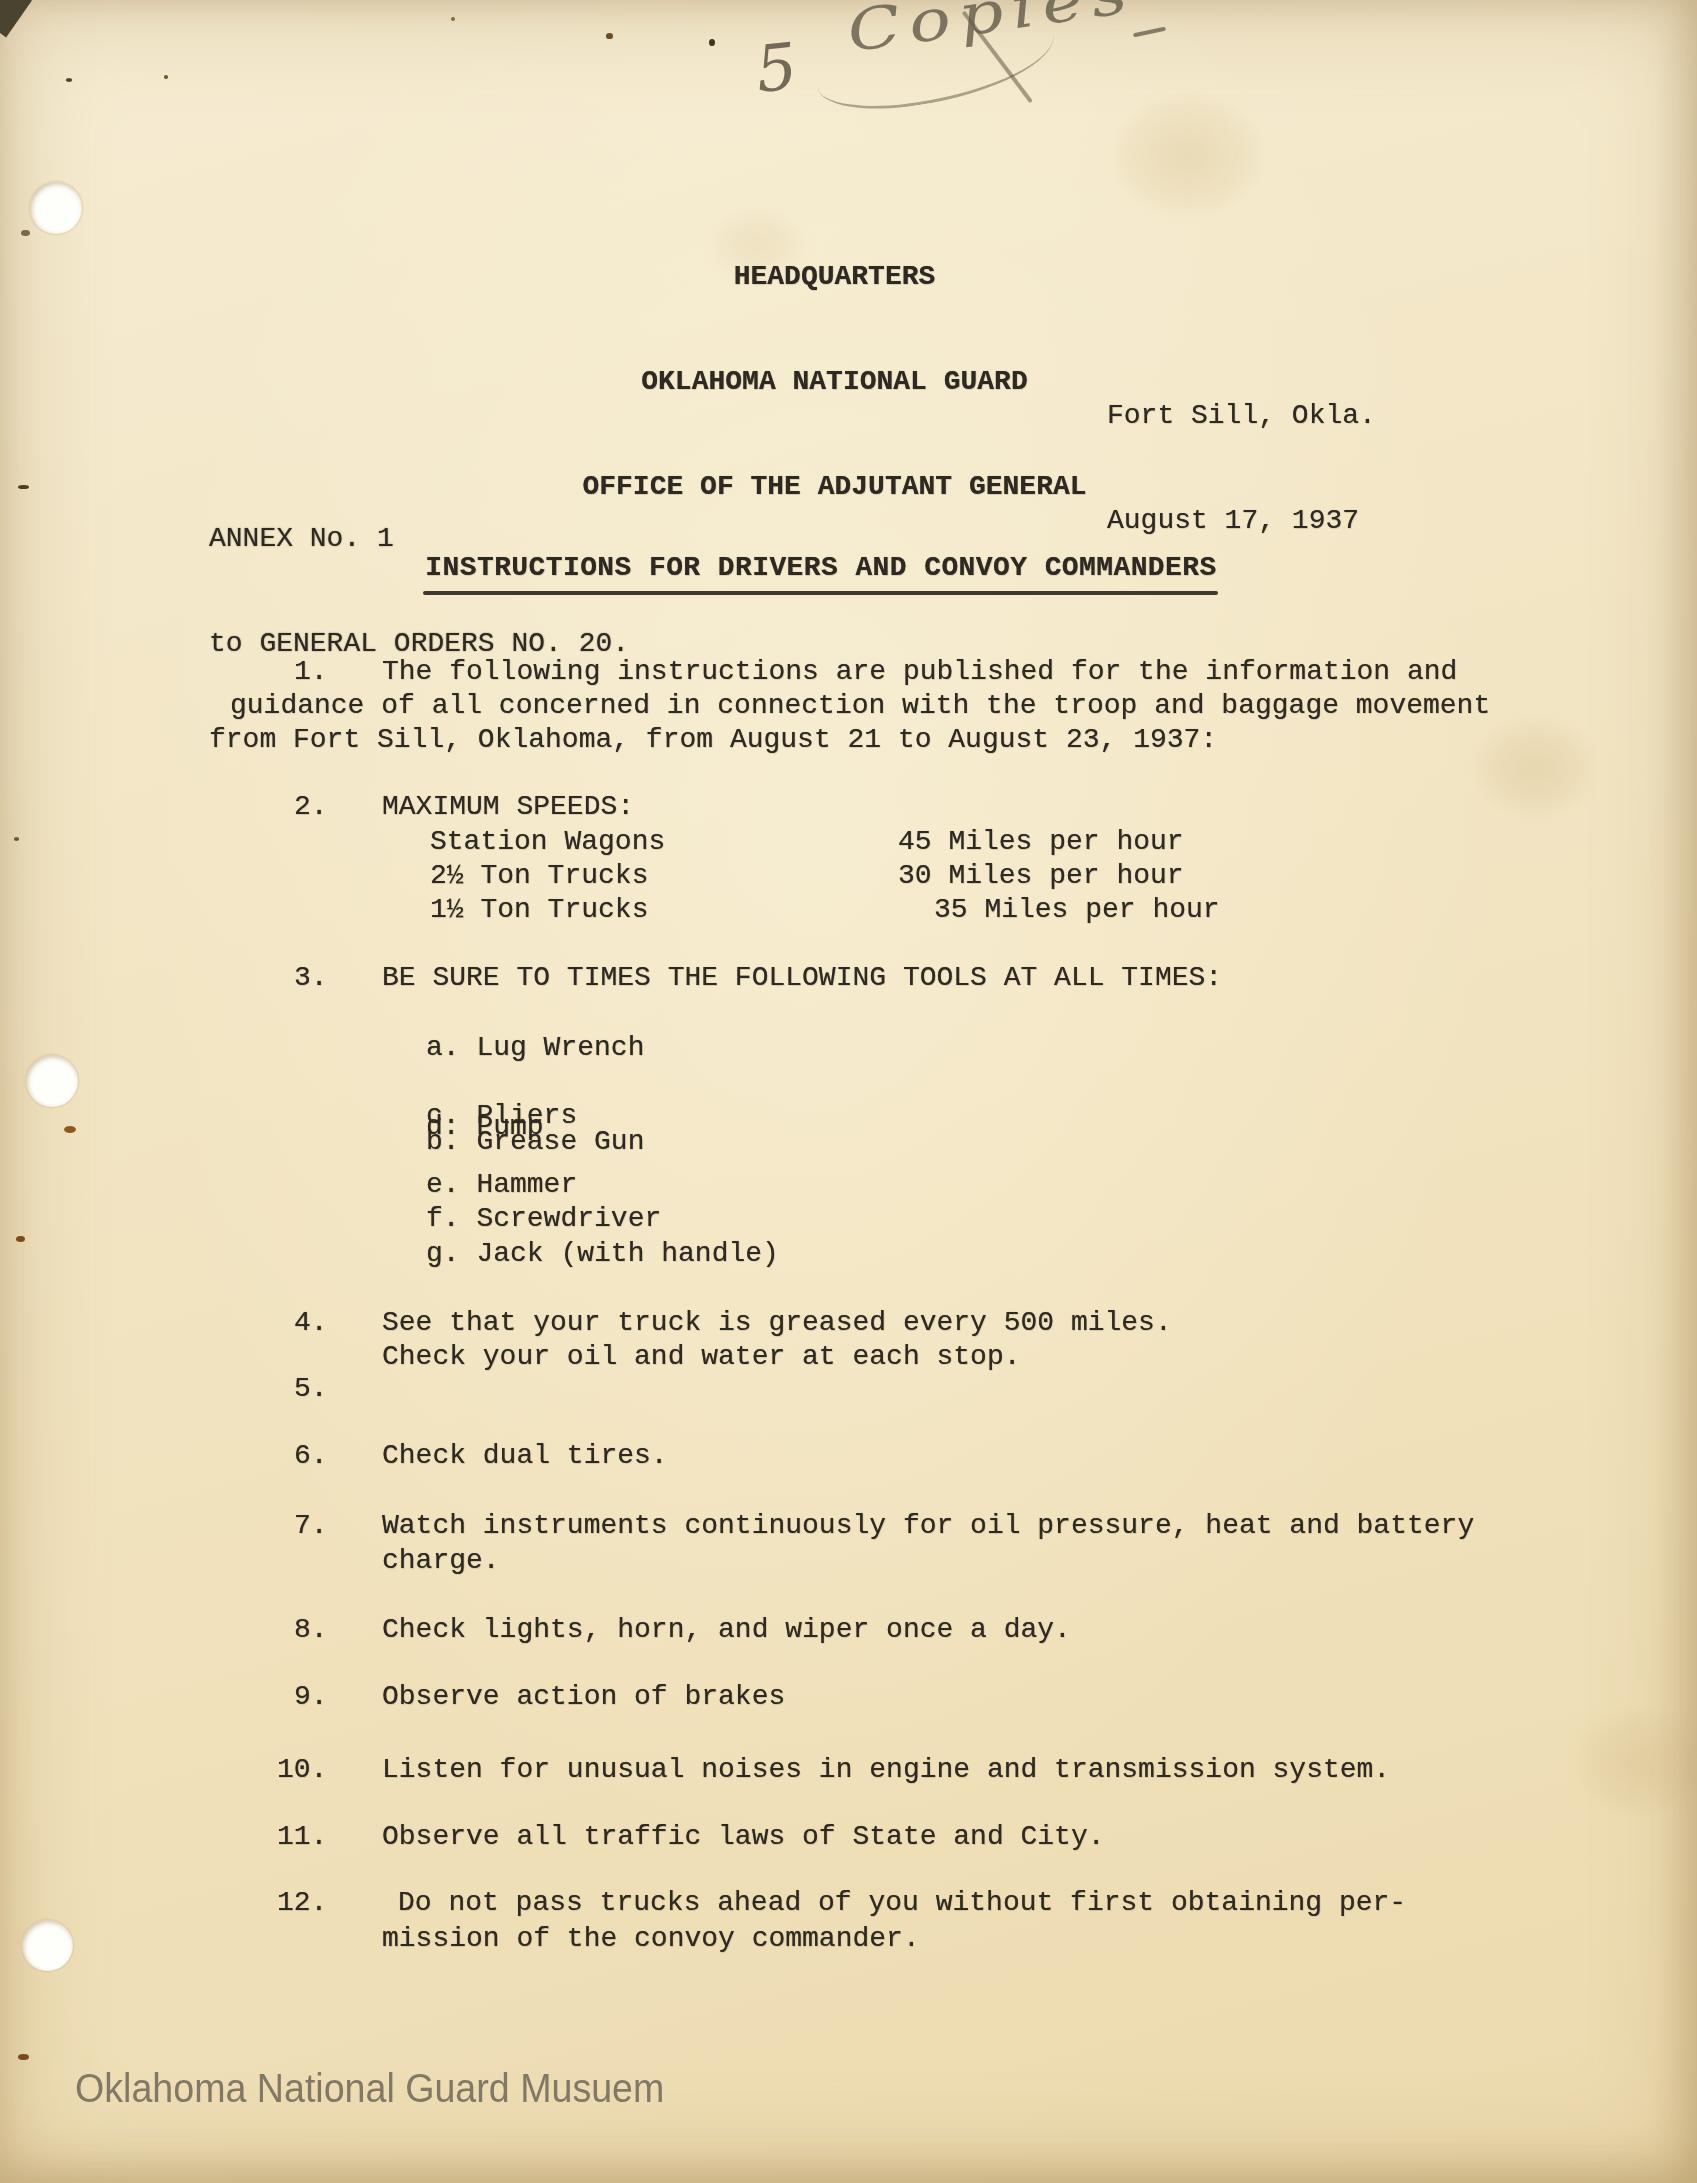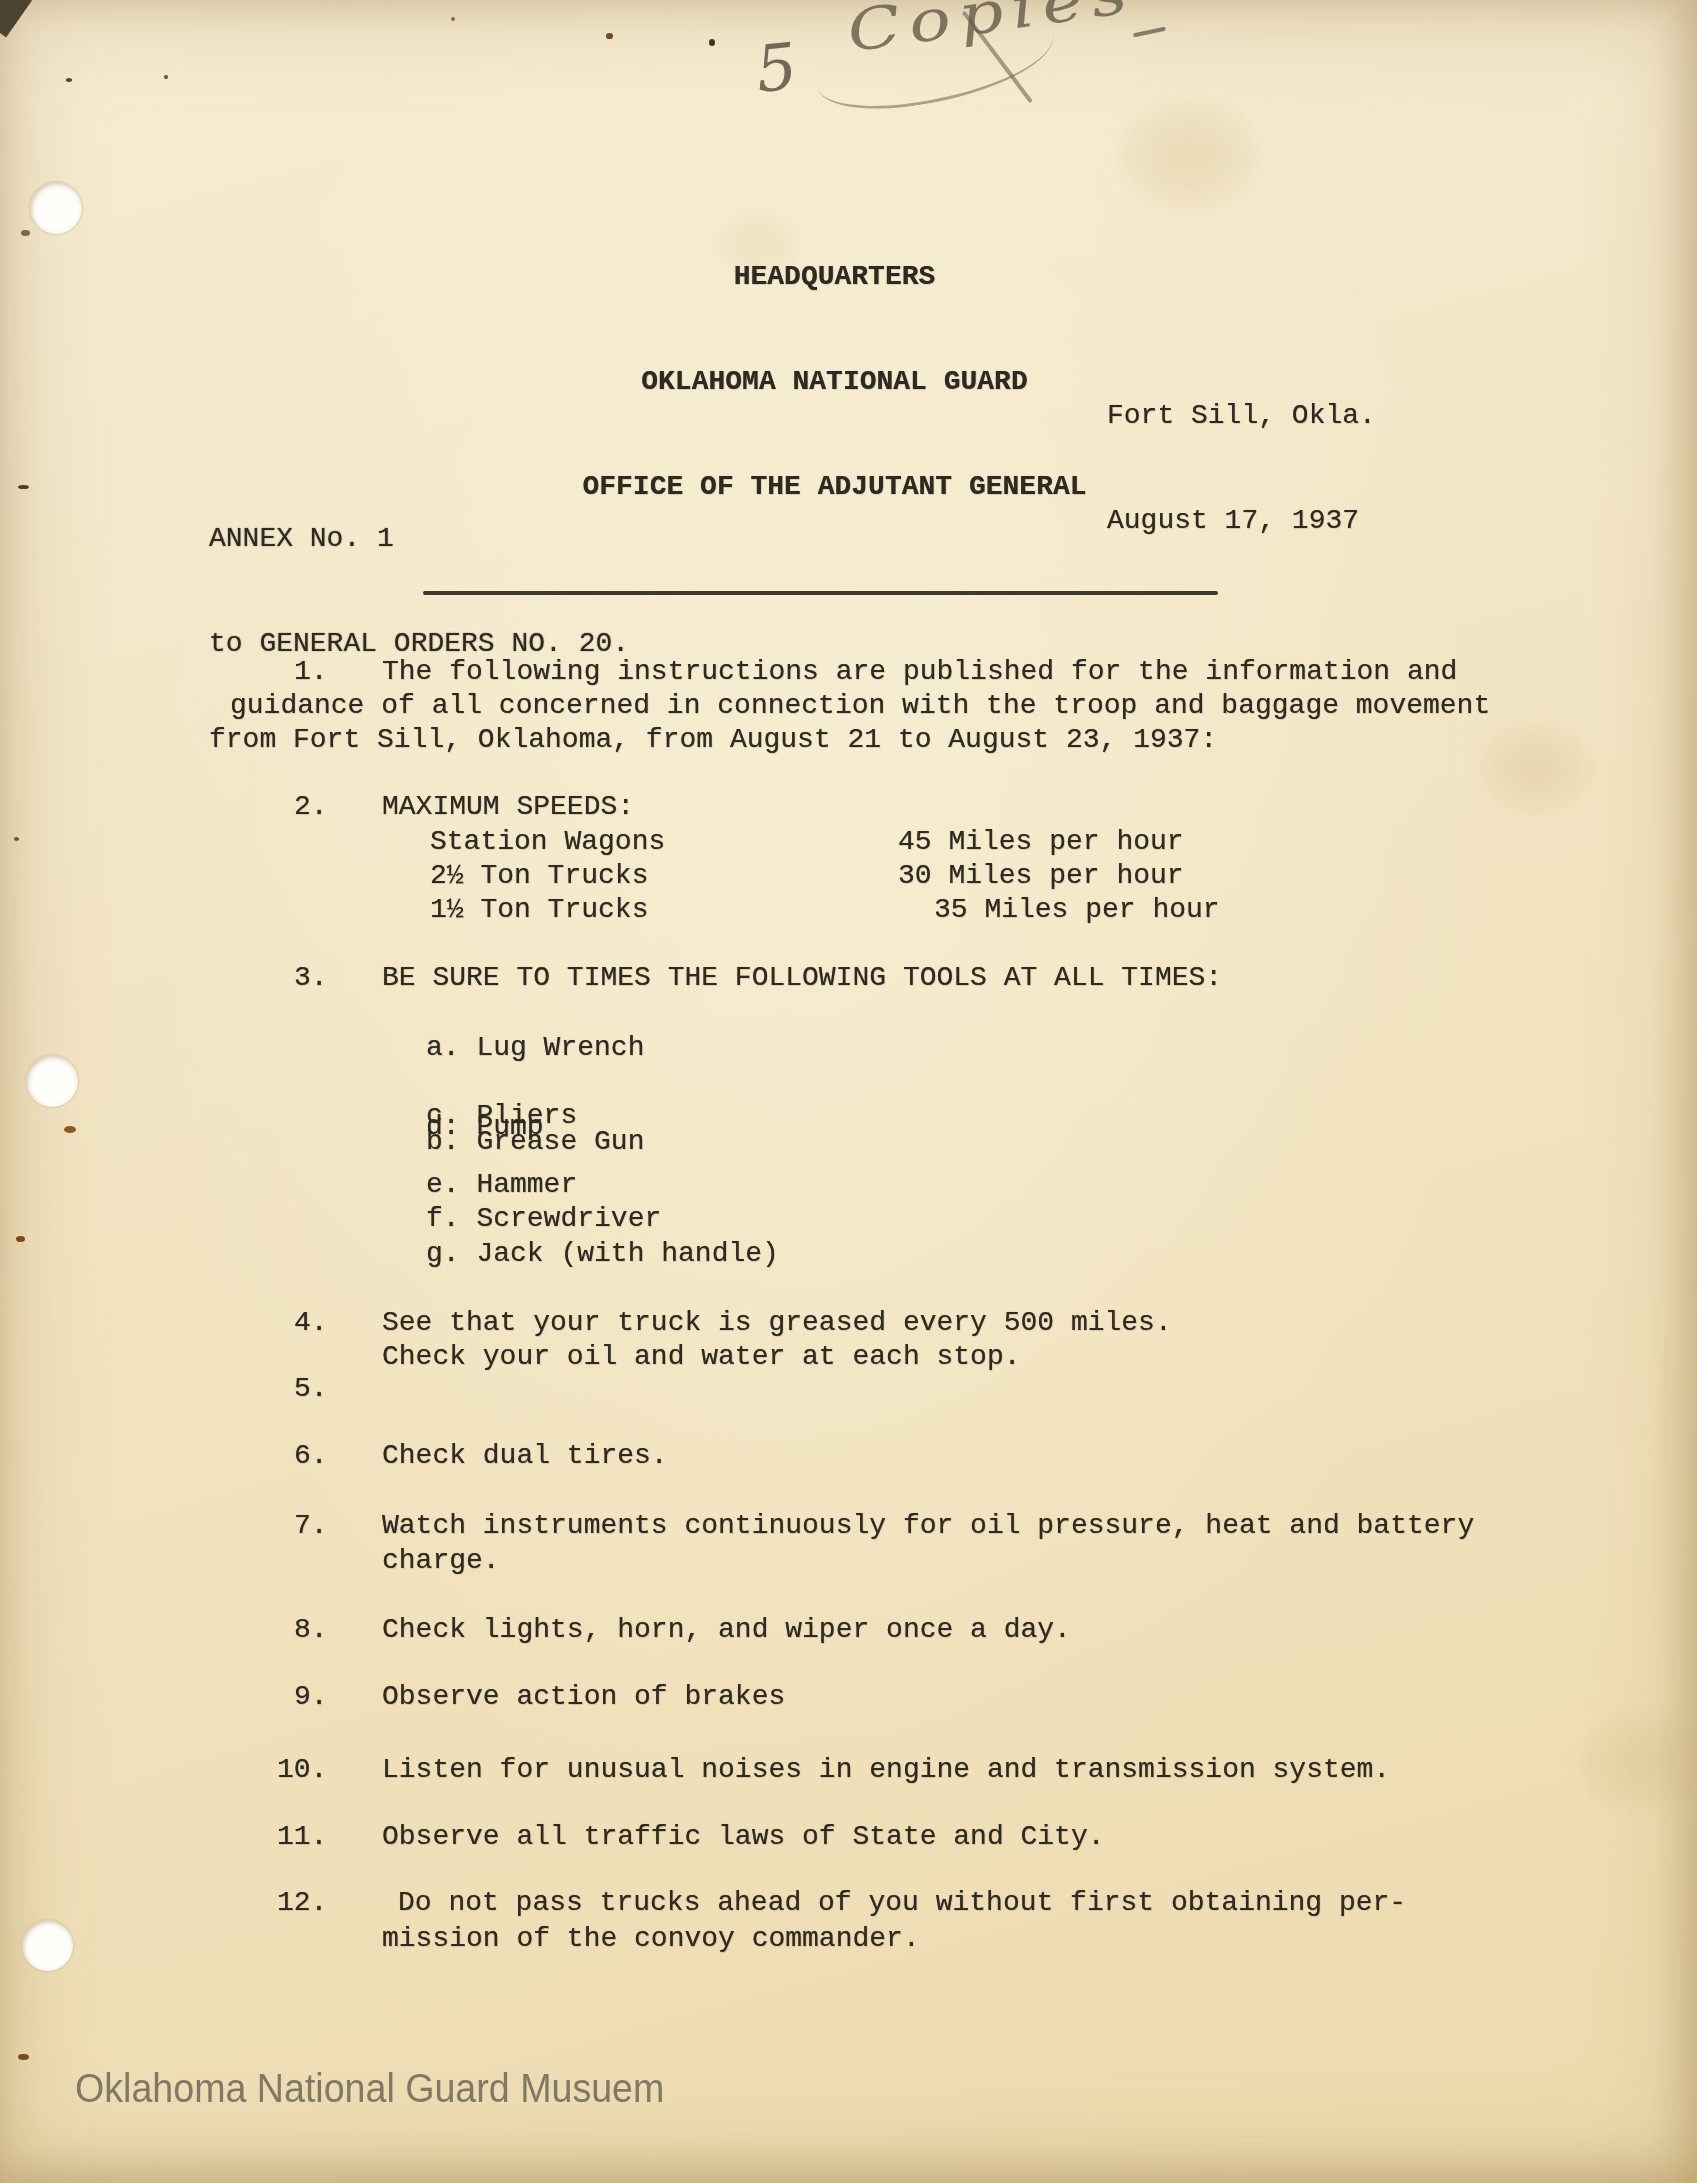--- a/index.html
+++ b/index.html
@@ -81,20 +81,21 @@
   <div class="t dateline">
     <div>Fort Sill, Okla.</div>
     <div>August 17, 1937</div>
   </div>
 
   <div class="t annex">
     <div>ANNEX No. 1</div>
     <div>to GENERAL ORDERS NO. 20.</div>
   </div>
 
+  <div class="t doc-title">INSTRUCTIONS FOR DRIVERS AND CONVOY COMMANDERS</div>
   <div class="title-rule"></div>
 
   <div class="t" style="left:294px;top:655px;">1.</div>
   <div class="t" style="left:382px;top:655px;">The following instructions are published for the information and</div>
   <div class="t" style="left:199px;top:689px;margin-left:31px;">guidance of all concerned in connection with the troop and baggage movement</div>
   <div class="t" style="left:209px;top:723px;">from Fort Sill, Oklahoma, from August 21 to August 23, 1937:</div>
 
   <div class="t" style="left:294px;top:790px;">2.</div>
   <div class="t" style="left:382px;top:790px;">MAXIMUM SPEEDS:</div>
   <div class="t" style="left:430px;top:825px;">Station Wagons</div>

